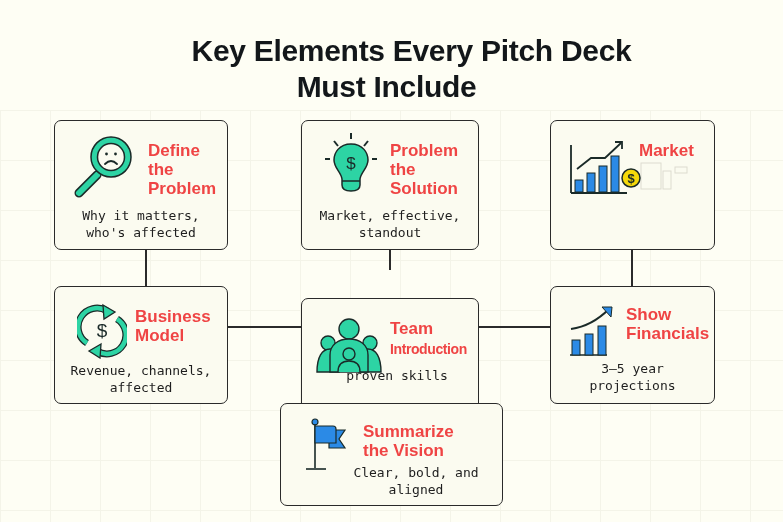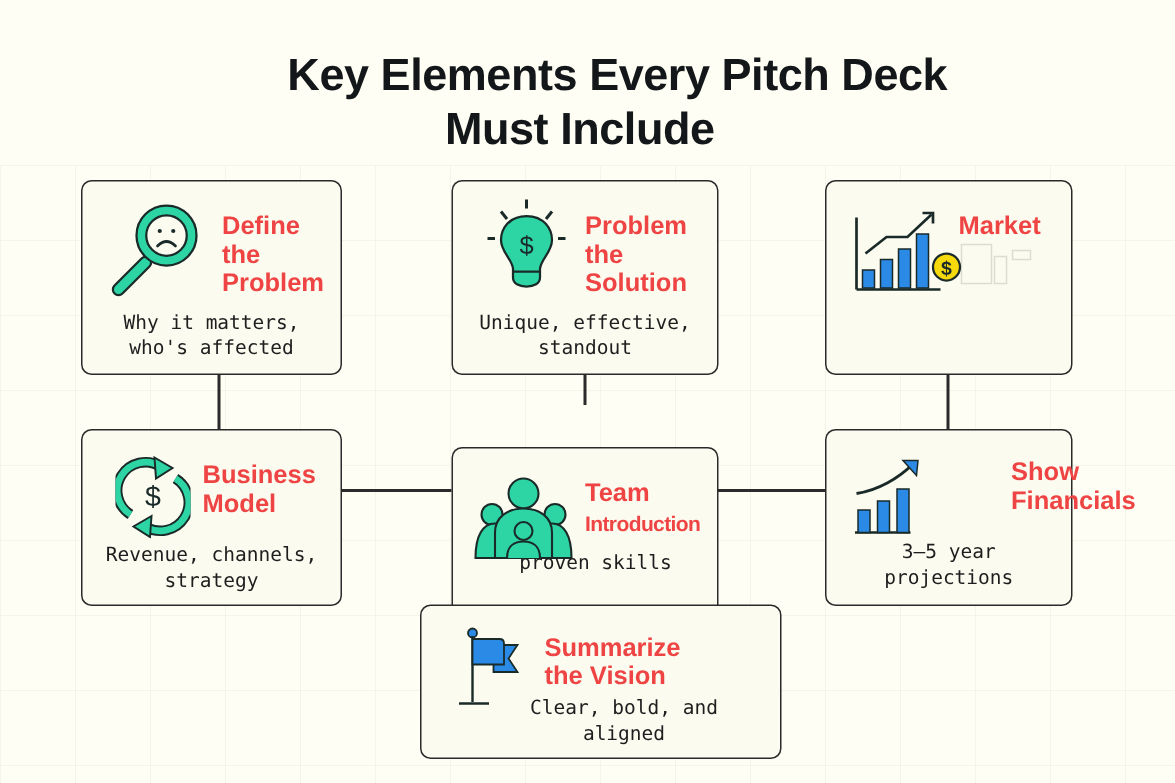--- a/index.html
+++ b/index.html
@@ -64,21 +64,21 @@
     <path d="M29 13 C17 13 12 22 12 29 C12 37 19 41 20 48 L20 54 C20 58 24 60 29 60 C34 60 38 58 38 54 L38 48 C39 41 46 37 46 29 C46 22 41 13 29 13 Z" fill="#2dd4a4" stroke="#1a2a28" stroke-width="1.5"></path>
     <line x1="20" y1="50" x2="38" y2="50" stroke="#1a2a28" stroke-width="1.5"></line>
     <text x="29" y="38" text-anchor="middle" font-family="Liberation Sans, sans-serif" font-size="17" fill="#1a2a28">$</text>
   </svg>
   <div class="head" style="left:88px;top:20px;">
     <div>Problem</div>
     <div>the</div>
     <div>Solution</div>
   </div>
   <div class="desc" style="left:0;width:176px;top:86px;">
-    <div>Unique, effective,</div>
+    <div>Market, effective,</div>
     <div>standout</div>
   </div>
 </div>
 
 <div class="card" style="left:550px;top:120px;width:165px;height:130px;">
   <svg class="icon" style="left:18px;top:16px;" width="120" height="62" viewBox="0 0 120 62">
     <rect x="72" y="26" width="20" height="26" fill="none" stroke="#dddccf" stroke-width="1"></rect>
     <rect x="94" y="34" width="8" height="18" fill="none" stroke="#dddccf" stroke-width="1"></rect>
     <rect x="106" y="30" width="12" height="6" fill="none" stroke="#dddccf" stroke-width="1"></rect>
     <line x1="2" y1="8" x2="2" y2="56" stroke="#1a2a28" stroke-width="1.8"></line>
@@ -106,21 +106,21 @@
     <path d="M40 16 A18 18 0 0 1 20 48" fill="none" stroke="#2dd4a4" stroke-width="4.5"></path>
     <path d="M24 41 L12 48 L23 55 Z" fill="#2dd4a4" stroke="#1a2a28" stroke-width="1.3"></path>
     <text x="25" y="34" text-anchor="middle" font-family="Liberation Sans, sans-serif" font-size="19" fill="#1a2a28">$</text>
   </svg>
   <div class="head" style="left:80px;top:20px;">
     <div>Business</div>
     <div>Model</div>
   </div>
   <div class="desc" style="left:0;width:172px;top:75px;">
     <div>Revenue, channels,</div>
-    <div>strategy</div>
+    <div>affected</div>
   </div>
 </div>
 
 <div class="card" style="left:301px;top:270px;width:178px;height:114px;margin-top:28px;">
   <svg class="icon" style="left:14px;top:18px;" width="66" height="58" viewBox="0 0 66 58">
     <circle cx="33" cy="12" r="10" fill="#2dd4a4" stroke="#1a2a28" stroke-width="1.4"></circle>
     <circle cx="12" cy="26" r="7" fill="#2dd4a4" stroke="#1a2a28" stroke-width="1.4"></circle>
     <circle cx="54" cy="26" r="7" fill="#2dd4a4" stroke="#1a2a28" stroke-width="1.4"></circle>
     <path d="M1 55 C1 40 6 32 14 32 C20 32 23 38 23 44 L23 55 Z" fill="#2dd4a4" stroke="#1a2a28" stroke-width="1.4"></path>
     <path d="M65 55 C65 40 60 32 52 32 C46 32 43 38 43 44 L43 55 Z" fill="#2dd4a4" stroke="#1a2a28" stroke-width="1.4"></path>
@@ -139,31 +139,31 @@
 
 <div class="card" style="left:550px;top:286px;width:165px;height:118px;">
   <svg class="icon" style="left:18px;top:18px;" width="46" height="52" viewBox="0 0 46 52">
     <path d="M2 24 C16 22 30 14 40 4" fill="none" stroke="#1a2a28" stroke-width="2"></path>
     <path d="M33 2 L43 2 L42 12 Z" fill="#2b8ae6" stroke="#1a2a28" stroke-width="1"></path>
     <line x1="1" y1="50" x2="38" y2="50" stroke="#1a2a28" stroke-width="1.6"></line>
     <rect x="3" y="35" width="8" height="15" fill="#2b8ae6" stroke="#1a2a28" stroke-width="1"></rect>
     <rect x="16" y="29" width="8" height="21" fill="#2b8ae6" stroke="#1a2a28" stroke-width="1"></rect>
     <rect x="29" y="21" width="8" height="29" fill="#2b8ae6" stroke="#1a2a28" stroke-width="1"></rect>
   </svg>
-  <div class="head" style="left:75px;top:18px;margin-left:48px;">
+  <div class="head" style="left:75px;top:18px;">
     <div>Show</div>
     <div>Financials</div>
   </div>
   <div class="desc" style="left:0;width:163px;top:73px;">
     <div>3–5 year</div>
     <div>projections</div>
   </div>
 </div>
 
-<div class="card" style="left:280px;top:403px;width:241px;height:103px;">
+<div class="card" style="left:280px;top:403px;width:223px;height:103px;">
   <svg class="icon" style="left:24px;top:14px;" width="50" height="56" viewBox="0 0 50 56">
     <circle cx="10" cy="4" r="3" fill="#2b8ae6" stroke="#1a2a28" stroke-width="1.2"></circle>
     <line x1="10" y1="6" x2="10" y2="50" stroke="#1a2a28" stroke-width="1.6"></line>
     <line x1="1" y1="51" x2="21" y2="51" stroke="#1a2a28" stroke-width="1.6"></line>
     <path d="M26 12 L40 12 L34 21 L40 30 L24 30 L24 25 Z" fill="#2b8ae6" stroke="#1a2a28" stroke-width="1.2"></path>
     <path d="M10 8 L28 8 C30 8 31 9 31 11 L31 25 L10 25 Z" fill="#2b8ae6" stroke="#1a2a28" stroke-width="1.2"></path>
   </svg>
   <div class="head" style="left:82px;top:18px;">
     <div>Summarize</div>
     <div>the Vision</div>

